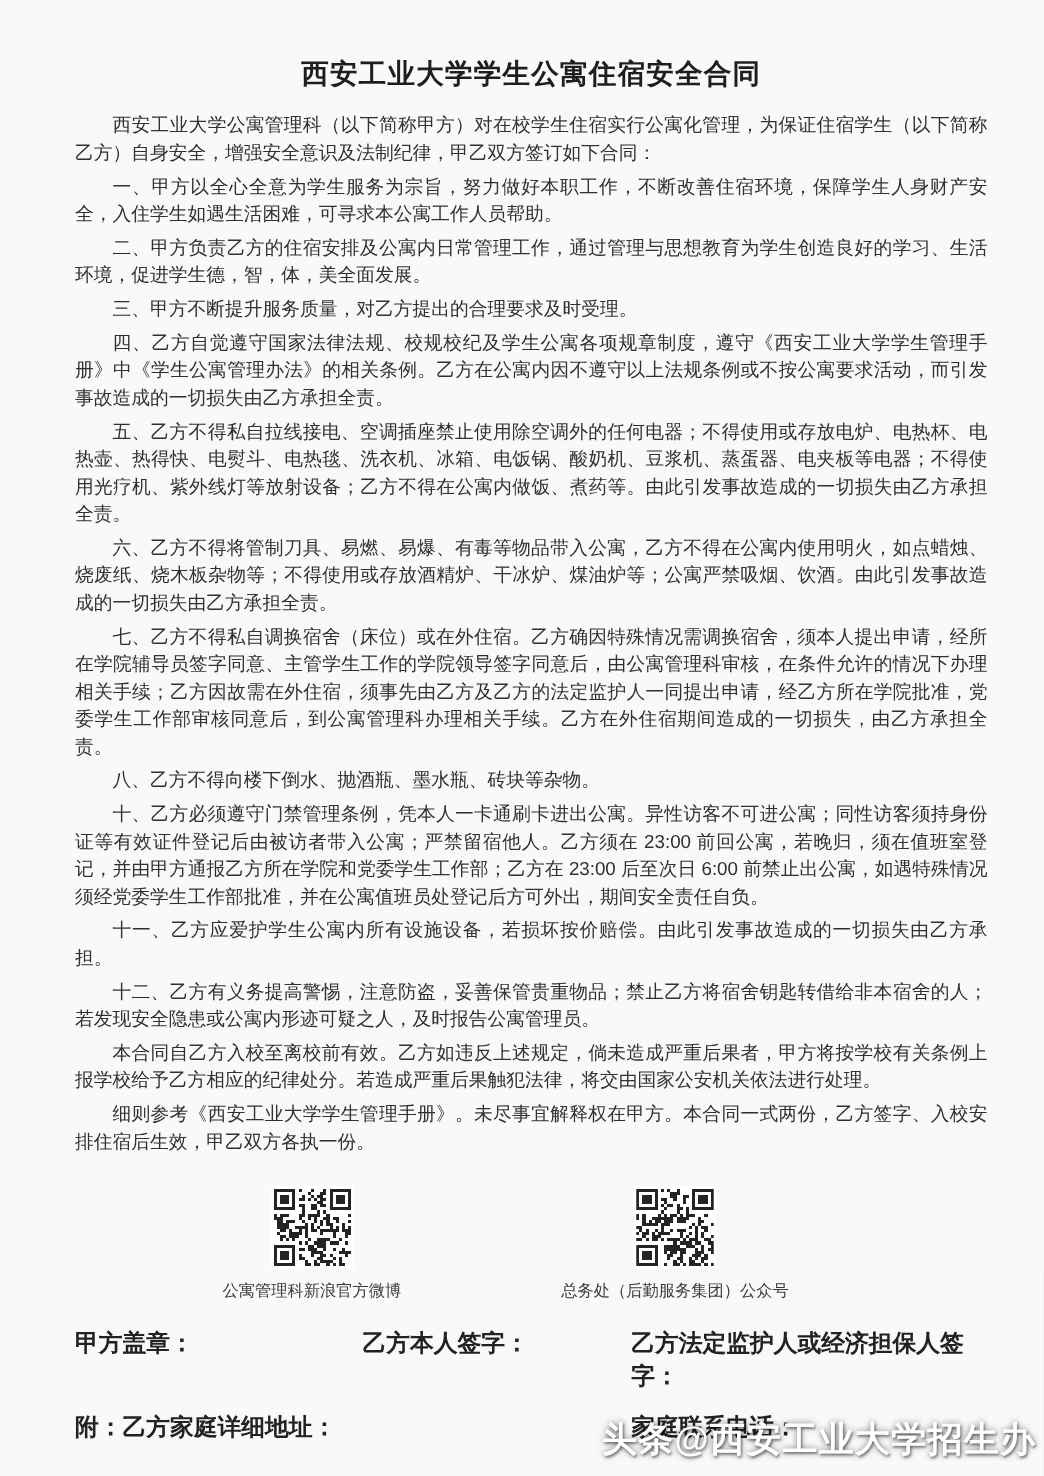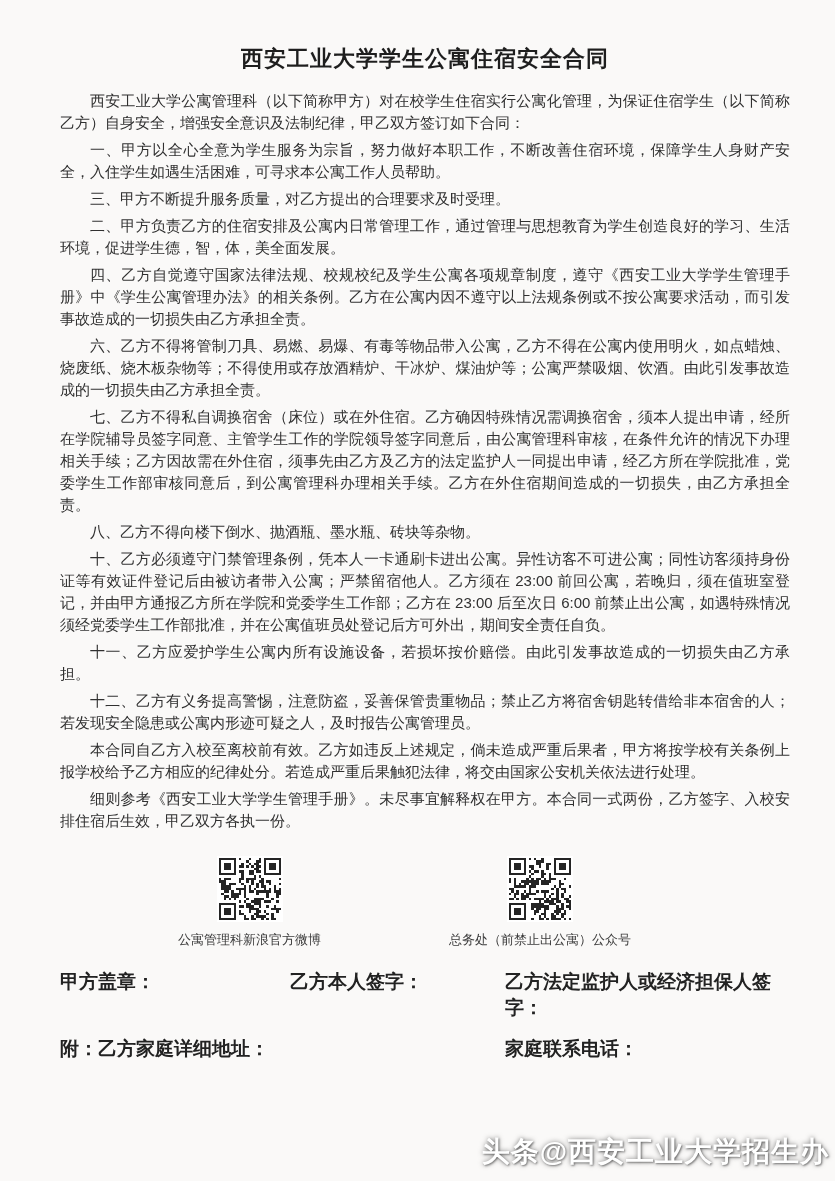--- a/index.html
+++ b/index.html
@@ -40,23 +40,24 @@
 </style>
 </head>
 <body>
 
 <div class="page">
 
   <h1 class="title">西安工业大学学生公寓住宿安全合同</h1>
 
   <p class="para">西安工业大学公寓管理科（以下简称甲方）对在校学生住宿实行公寓化管理，为保证住宿学生（以下简称乙方）自身安全，增强安全意识及法制纪律，甲乙双方签订如下合同：</p>
   <p class="para">一、甲方以全心全意为学生服务为宗旨，努力做好本职工作，不断改善住宿环境，保障学生人身财产安全，入住学生如遇生活困难，可寻求本公寓工作人员帮助。</p>
+  <p class="para">二、甲方负责乙方的住宿安排及公寓内日常管理工作，通过管理与思想教育为学生创造良好的学习、生活环境，促进学生德，智，体，美全面发展。</p>
   <p class="para">三、甲方不断提升服务质量，对乙方提出的合理要求及时受理。</p>
-  <p class="para">二、甲方负责乙方的住宿安排及公寓内日常管理工作，通过管理与思想教育为学生创造良好的学习、生活环境，促进学生德，智，体，美全面发展。</p>
   <p class="para">四、乙方自觉遵守国家法律法规、校规校纪及学生公寓各项规章制度，遵守《西安工业大学学生管理手册》中《学生公寓管理办法》的相关条例。乙方在公寓内因不遵守以上法规条例或不按公寓要求活动，而引发事故造成的一切损失由乙方承担全责。</p>
+  <p class="para">五、乙方不得私自拉线接电、空调插座禁止使用除空调外的任何电器；不得使用或存放电炉、电热杯、电热壶、热得快、电熨斗、电热毯、洗衣机、冰箱、电饭锅、酸奶机、豆浆机、蒸蛋器、电夹板等电器；不得使用光疗机、紫外线灯等放射设备；乙方不得在公寓内做饭、煮药等。由此引发事故造成的一切损失由乙方承担全责。</p>
   <p class="para">六、乙方不得将管制刀具、易燃、易爆、有毒等物品带入公寓，乙方不得在公寓内使用明火，如点蜡烛、烧废纸、烧木板杂物等；不得使用或存放酒精炉、干冰炉、煤油炉等；公寓严禁吸烟、饮酒。由此引发事故造成的一切损失由乙方承担全责。</p>
   <p class="para">七、乙方不得私自调换宿舍（床位）或在外住宿。乙方确因特殊情况需调换宿舍，须本人提出申请，经所在学院辅导员签字同意、主管学生工作的学院领导签字同意后，由公寓管理科审核，在条件允许的情况下办理相关手续；乙方因故需在外住宿，须事先由乙方及乙方的法定监护人一同提出申请，经乙方所在学院批准，党委学生工作部审核同意后，到公寓管理科办理相关手续。乙方在外住宿期间造成的一切损失，由乙方承担全责。</p>
   <p class="para">八、乙方不得向楼下倒水、抛酒瓶、墨水瓶、砖块等杂物。</p>
   <p class="para">十、乙方必须遵守门禁管理条例，凭本人一卡通刷卡进出公寓。异性访客不可进公寓；同性访客须持身份证等有效证件登记后由被访者带入公寓；严禁留宿他人。乙方须在 23:00 前回公寓，若晚归，须在值班室登记，并由甲方通报乙方所在学院和党委学生工作部；乙方在 23:00 后至次日 6:00 前禁止出公寓，如遇特殊情况须经党委学生工作部批准，并在公寓值班员处登记后方可外出，期间安全责任自负。</p>
   <p class="para">十一、乙方应爱护学生公寓内所有设施设备，若损坏按价赔偿。由此引发事故造成的一切损失由乙方承担。</p>
   <p class="para">十二、乙方有义务提高警惕，注意防盗，妥善保管贵重物品；禁止乙方将宿舍钥匙转借给非本宿舍的人；若发现安全隐患或公寓内形迹可疑之人，及时报告公寓管理员。</p>
   <p class="para">本合同自乙方入校至离校前有效。乙方如违反上述规定，倘未造成严重后果者，甲方将按学校有关条例上报学校给予乙方相应的纪律处分。若造成严重后果触犯法律，将交由国家公安机关依法进行处理。</p>
   <p class="para">细则参考《西安工业大学学生管理手册》。未尽事宜解释权在甲方。本合同一式两份，乙方签字、入校安排住宿后生效，甲乙双方各执一份。</p>
 
   <div class="qr-row">
@@ -654,21 +655,21 @@
               <rect x="15" y="24" width="1" height="1"></rect>
               <rect x="17" y="24" width="1" height="1"></rect>
               <rect x="18" y="24" width="1" height="1"></rect>
               <rect x="19" y="24" width="1" height="1"></rect>
               <rect x="20" y="24" width="1" height="1"></rect>
               <rect x="22" y="24" width="1" height="1"></rect>
               <rect x="24" y="24" width="1" height="1"></rect>
             </g>
           </svg>
       </div>
-      <figcaption class="qr-caption">总务处（前禁止出公寓）公众号</figcaption>
+      <figcaption class="qr-caption">总务处（后勤服务集团）公众号</figcaption>
     </figure>
   </div>
 
   <div class="sig-row first">
     <span class="sig-a">甲方盖章：</span>
     <span class="sig-b">乙方本人签字：</span>
     <span class="sig-c">乙方法定监护人或经济担保人签字：</span>
   </div>
 
   <div class="sig-row second">

